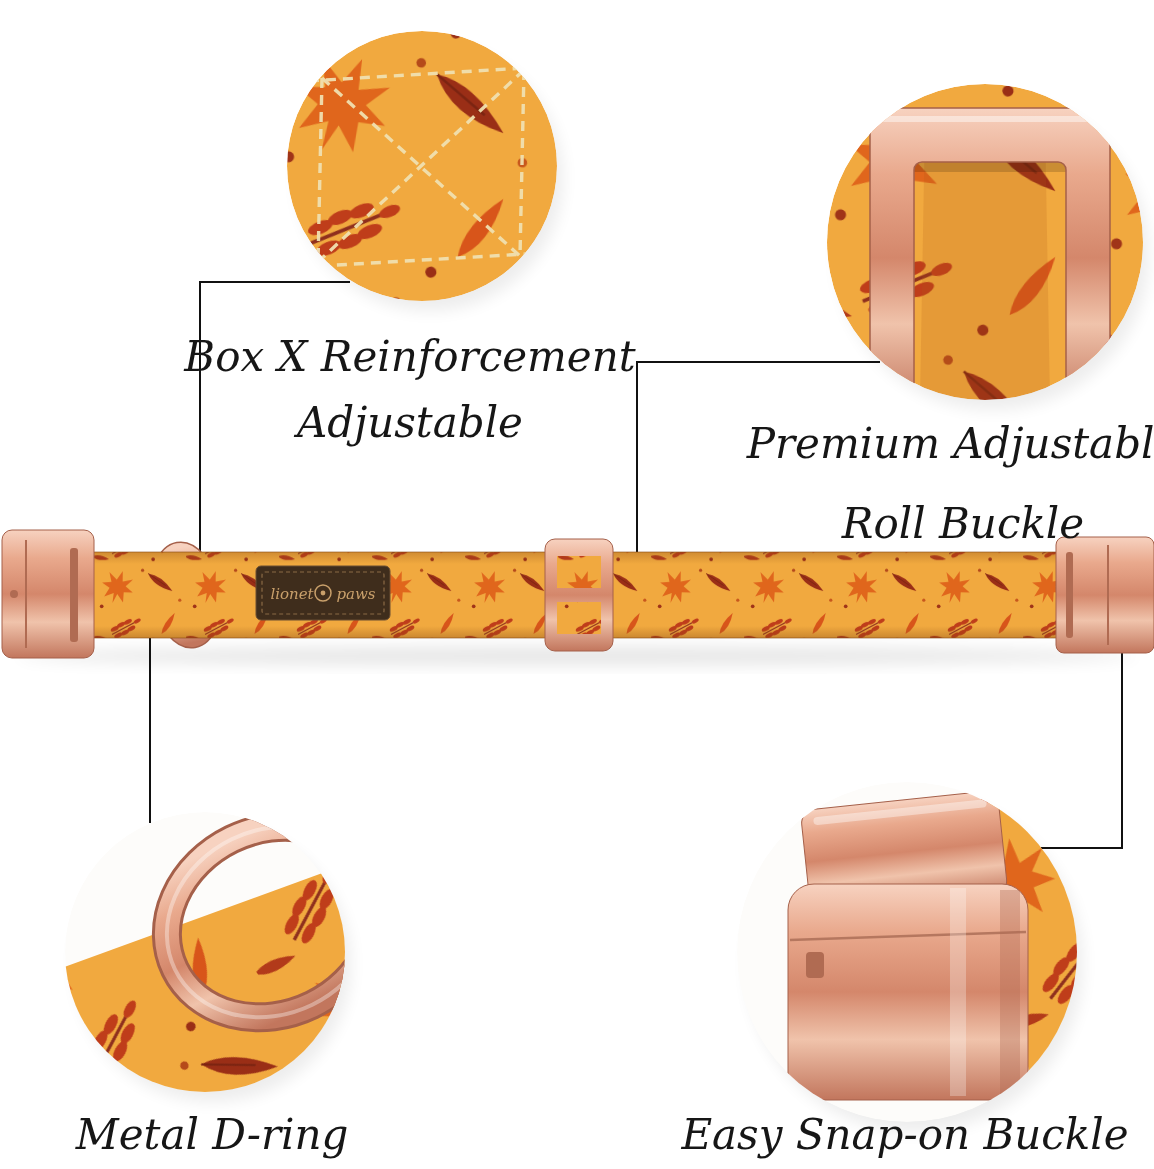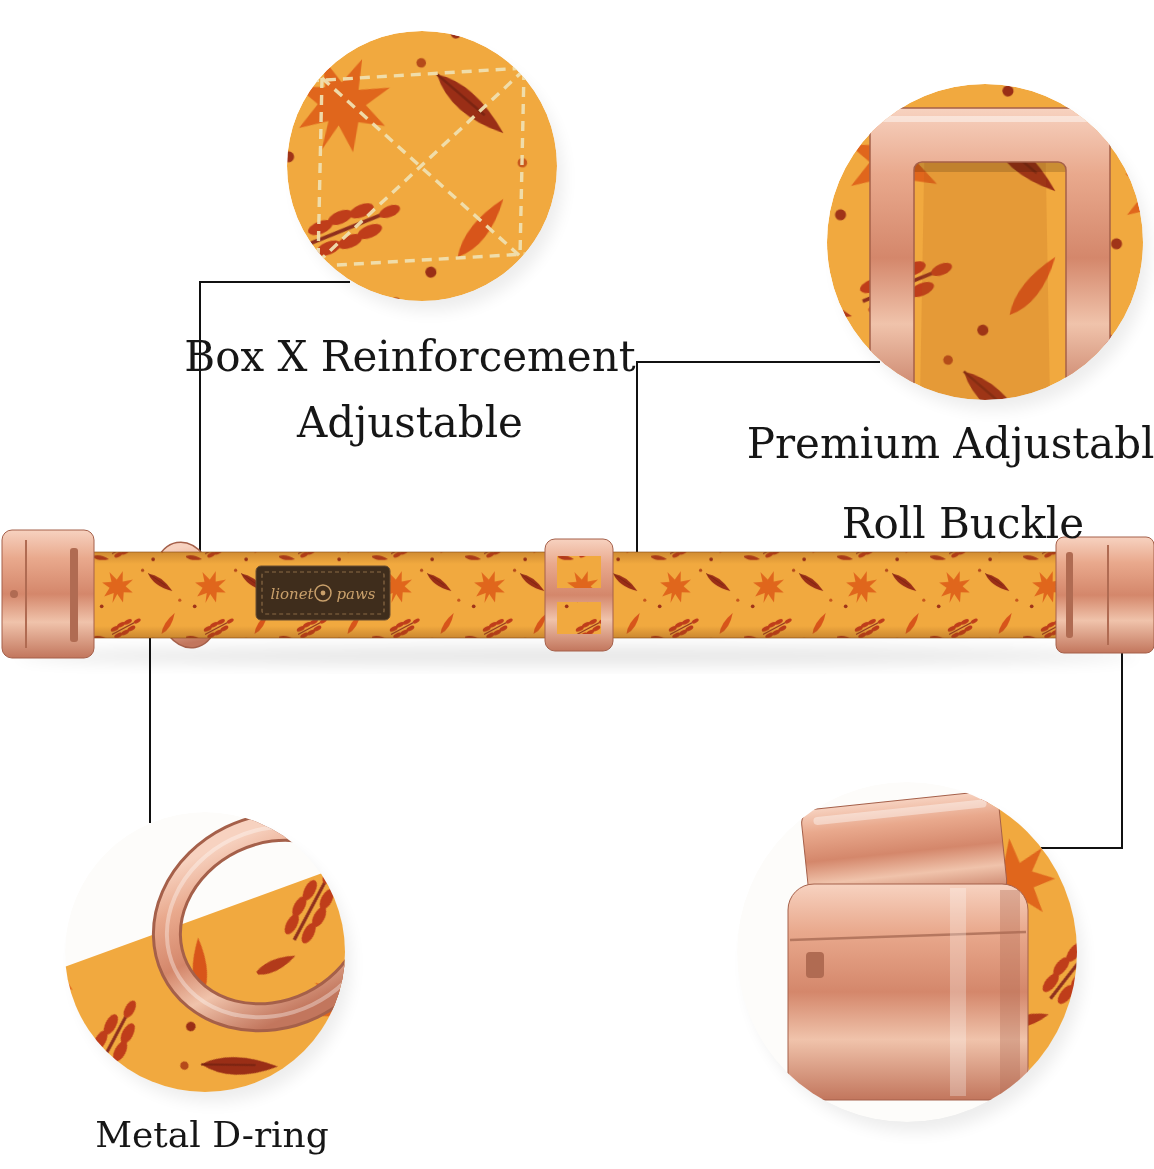--- a/index.html
+++ b/index.html
@@ -1,23 +1,23 @@
 <!DOCTYPE html>
 <html><head>
 <meta charset="utf-8">
 <style>
   html,body{margin:0;padding:0;background:#ffffff;}
   .stage{position:relative;width:1154px;height:1169px;background:#ffffff;overflow:hidden;
          font-family:"DejaVu Serif", serif;}
   svg{position:absolute;left:0;top:0;}
-  .label{position:absolute;font-family:"DejaVu Serif", serif;
+  .label{position:absolute;font-family:"DejaVu Serif", serif;font-style:italic;
          color:#161616;text-align:center;}
   .label-2line{font-size:42px;line-height:66px;}
   .label-2line-wide{font-size:42px;line-height:80px;}
-  .label-1line{font-size:36px;line-height:50px;}
+  .label-1line{font-size:42px;line-height:50px;}
 </style>
 </head>
 <body>
 
 <div class="stage">
 
 <svg width="1154" height="1169" viewBox="0 0 1154 1169" xmlns="http://www.w3.org/2000/svg" xmlns:xlink="http://www.w3.org/1999/xlink">
   <defs>
     <g id="leafTile">
       <rect width="150" height="130" fill="#f1a93f"></rect>
@@ -206,14 +206,15 @@
   <div>Adjustable</div>
 </div>
 
 <div class="label label-2line-wide" style="left:743px;top:404px;width:440px;">
   <div>Premium Adjustable</div>
   <div>Roll Buckle</div>
 </div>
 
 <div class="label label-1line" style="left:42px;top:1110px;width:340px;">Metal D-ring</div>
 
+<div class="label label-1line" style="left:658px;top:1110px;width:494px;">Easy Snap-on Buckle</div>
 
 </div>
 
 </body></html>

